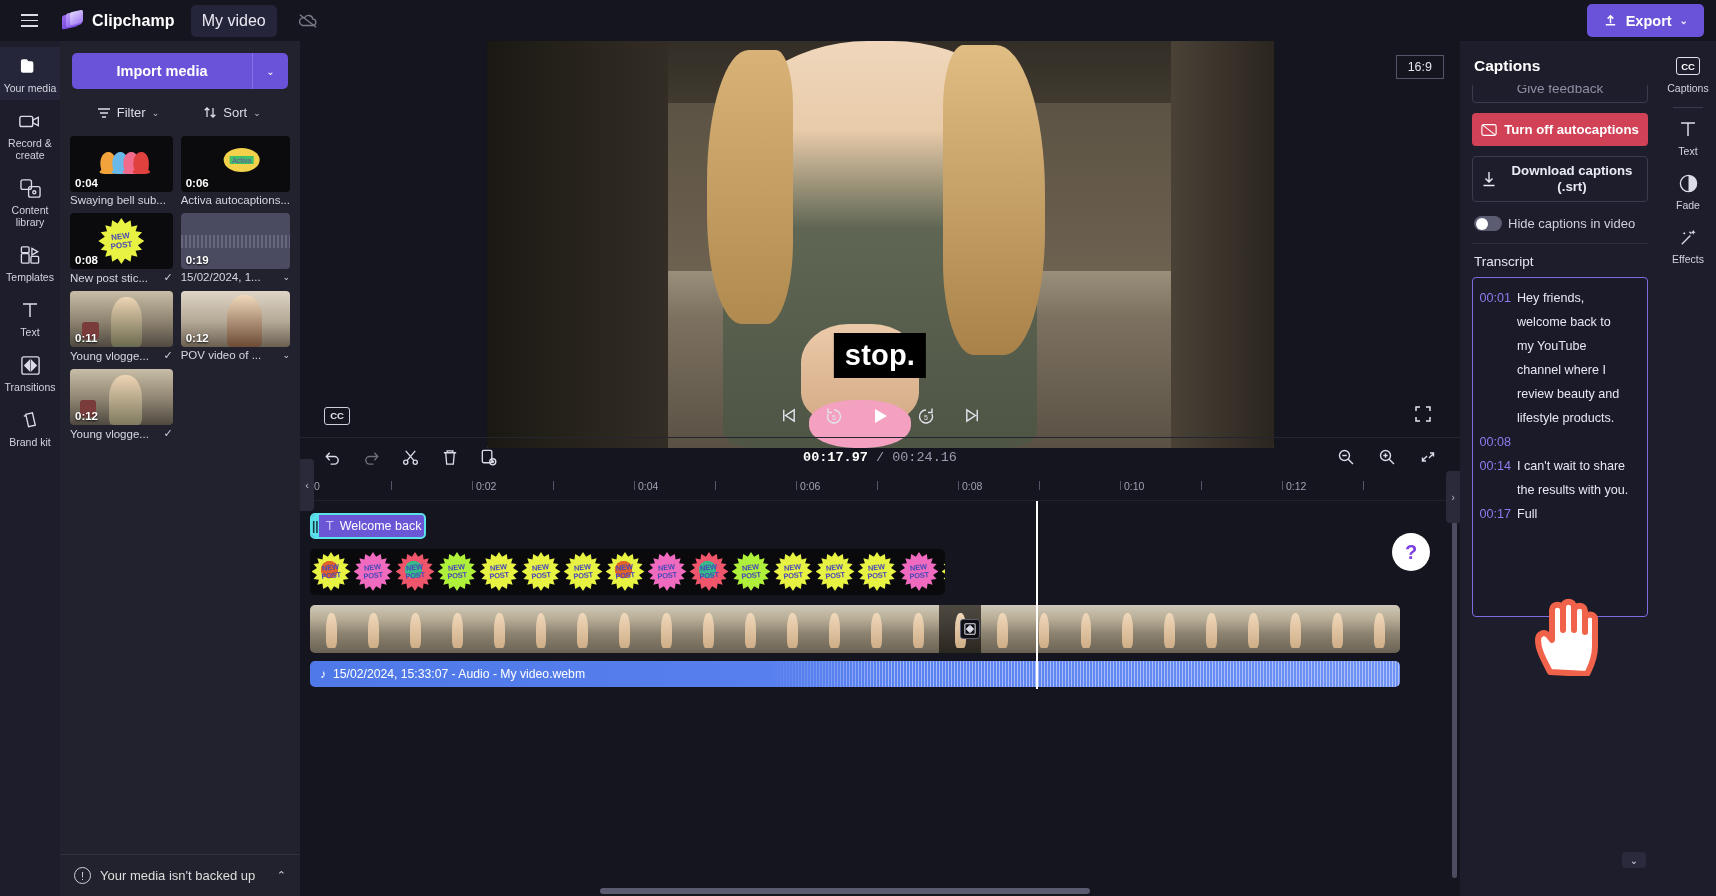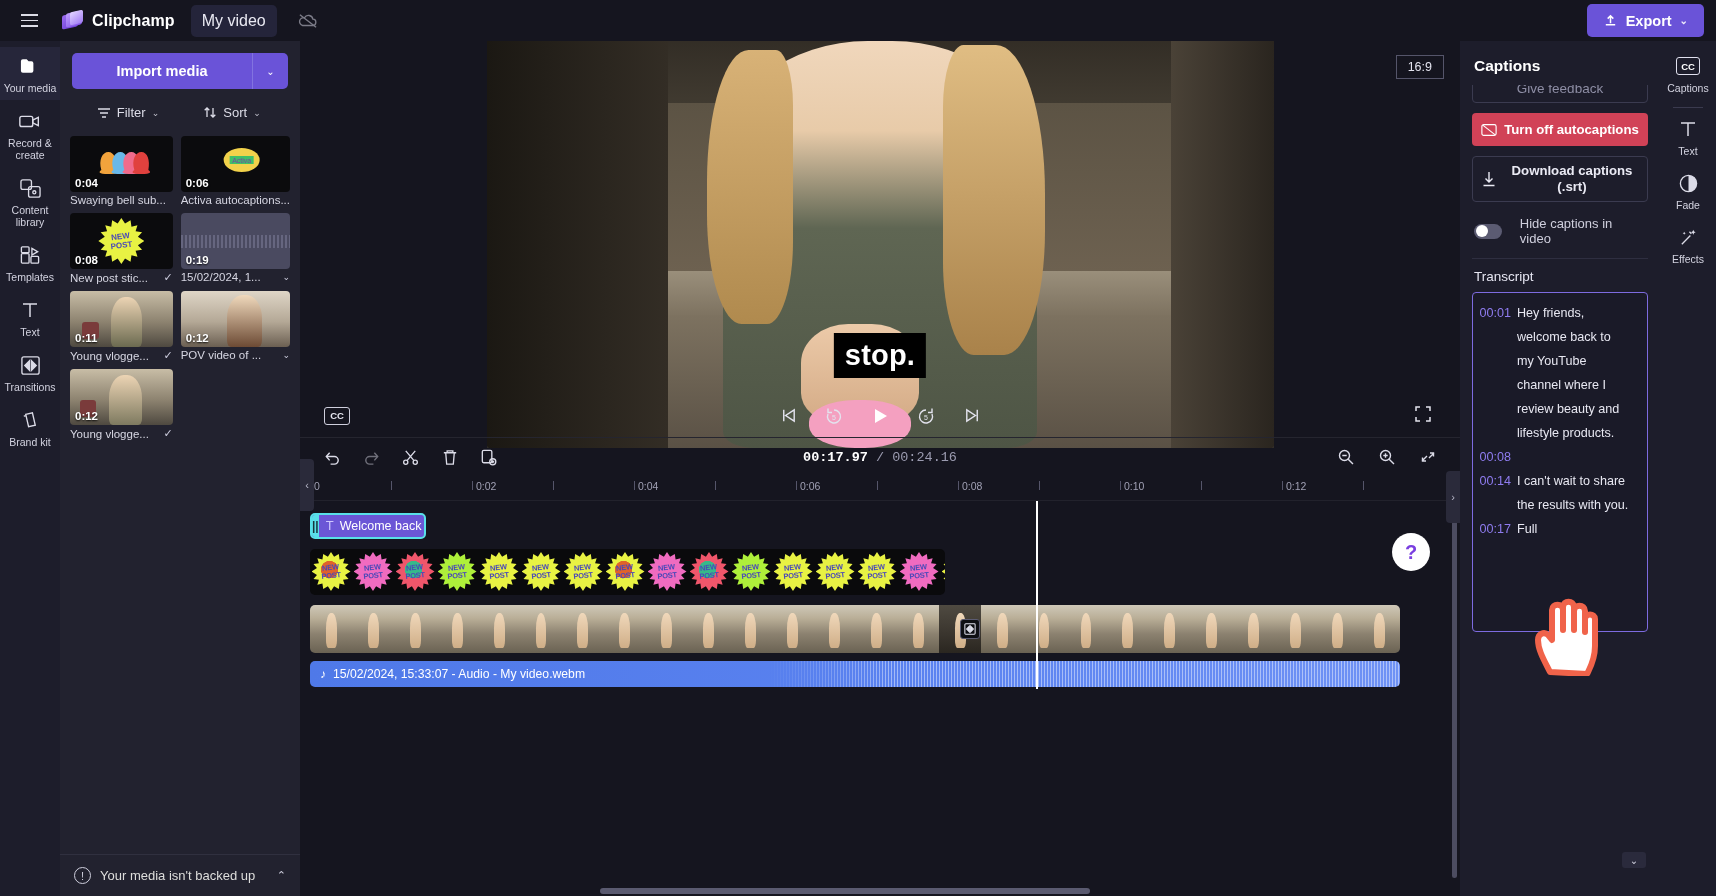--- a/index.html
+++ b/index.html
@@ -264,21 +264,21 @@
     display: flex; align-items: center; justify-content: center; gap: 7px;
     font-family: "Liberation Sans", sans-serif;
   }
   .download-btn {
     width: 100%; min-height: 46px; margin-top: 10px; border: 1px solid #3b3b50; border-radius: 4px;
     background: transparent; color: #eaeaf4; font-size: 13.2px; font-weight: 600; cursor: pointer;
     display: flex; align-items: center; gap: 8px; padding: 6px 8px; text-align: center;
     font-family: "Liberation Sans", sans-serif;
   }
   .download-btn .dl-text { flex: 1; line-height: 16px; }
-  .toggle-row { display: flex; align-items: center; gap: 18px; padding: 14px 2px 12px;
+  .toggle-row { display: flex; align-items: center; gap: 6px; padding: 14px 2px 12px;
     border-bottom: 1px solid #2e2e40; }
   .toggle { width: 28px; height: 15px; border-radius: 8px; background: #5b5b72; position: relative;
     cursor: pointer; }
   .toggle .knob { position: absolute; left: 1.5px; top: 1.5px; width: 12px; height: 12px;
     border-radius: 50%; background: #fff; }
   .toggle-label { font-size: 13px; color: #cfcfdd; }
   .transcript-title { font-size: 13.5px; color: #e6e6f2; padding: 10px 2px 8px; }
   .transcript-box {
     border: 1px solid #7d6be0; border-radius: 4px; background: #1a1a28;
     padding: 8px 6px 8px 4px; height: 340px; overflow: hidden; position: relative;

